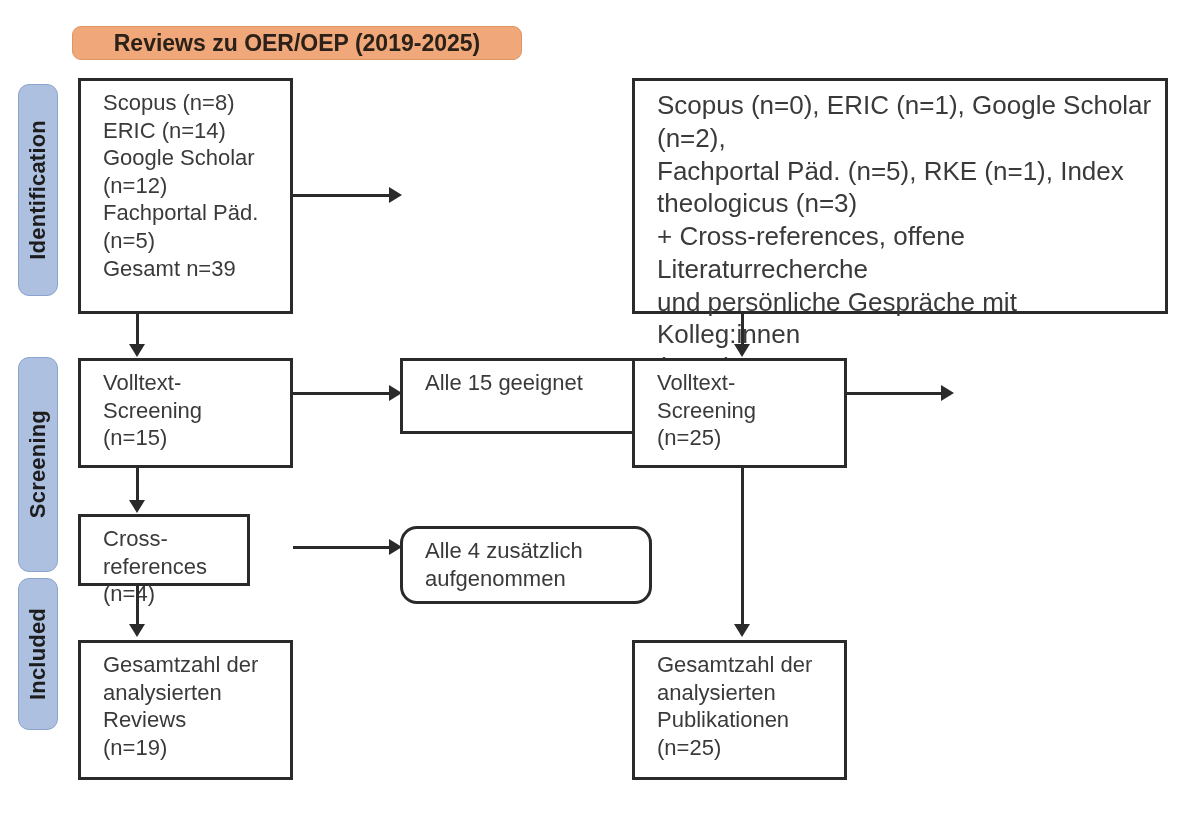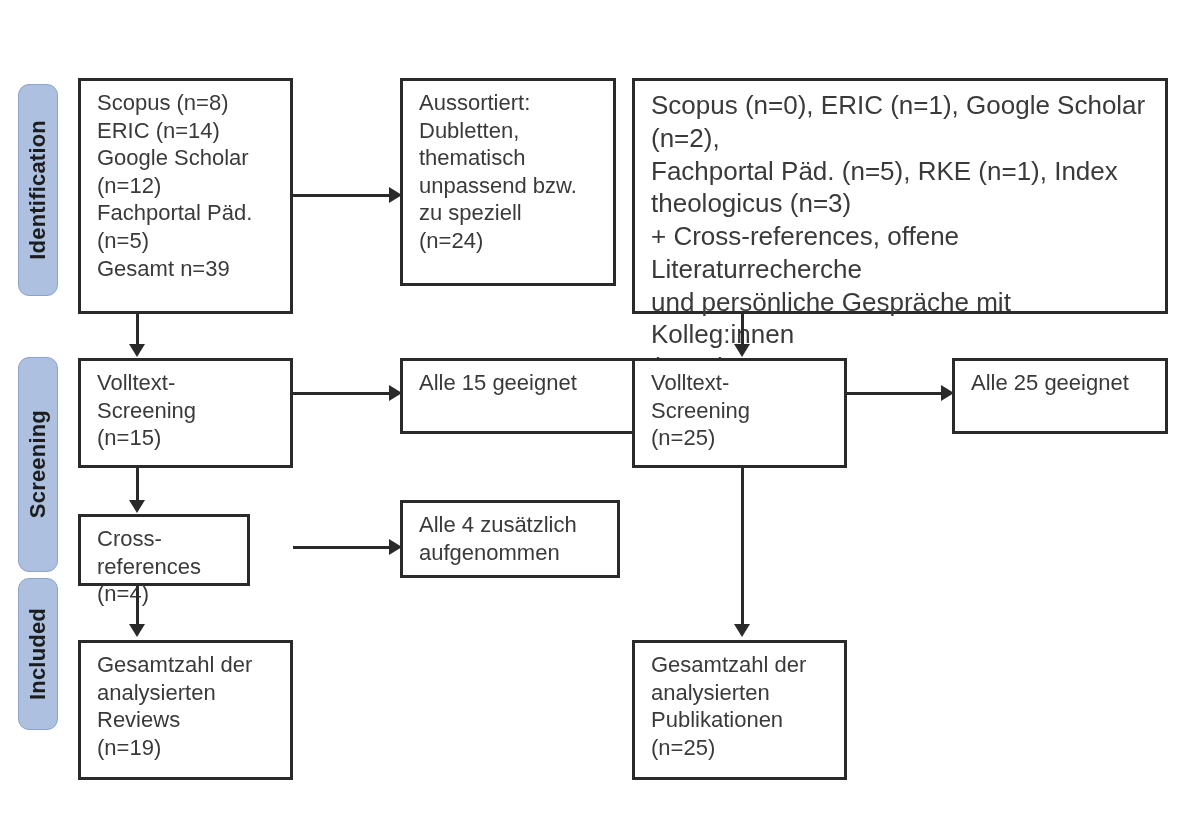--- a/index.html
+++ b/index.html
@@ -55,21 +55,21 @@
     color: #2b2118;
     white-space: nowrap;
   }
 
   
   .flow-box {
     position: absolute;
     background: #ffffff;
     border: 3px solid #2a2a2a;
     box-sizing: border-box;
-    padding: 8px 10px 6px 16px;
+    padding: 8px 10px 6px 22px;
   }
   .flow-box .box-text {
     font-size: 22px;
     line-height: 1.255;
     color: #3a3a3a;
     white-space: pre-line;
     display: block;
   }
   .flow-box.dense .box-text {
     font-size: 26px;
@@ -103,20 +103,23 @@
     border-top: 8px solid transparent;
     border-bottom: 8px solid transparent;
     border-left: 13px solid #2a2a2a;
   }
 </style>
 </head>
 <body>
 
 <div id="canvas">
 
+  <div class="col-header" style="left:72px; top:26px; width:450px; height:34px;">
+    <span class="col-header-label">Reviews zu OER/OEP (2019-2025)</span>
+  </div>
 
 
   <div class="stage-pill" style="left:18px; top:84px; width:40px; height:212px;">
     <span class="stage-label">Identification</span>
   </div>
 
   <div class="stage-pill" style="left:18px; top:357px; width:40px; height:215px;">
     <span class="stage-label">Screening</span>
   </div>
 
@@ -127,28 +130,20 @@
   <div class="flow-box" style="left:78px; top:78px; width:215px; height:236px;">
     <span class="box-text">Scopus (n=8)
 ERIC (n=14)
 Google Scholar
 (n=12)
 Fachportal Päd.
 (n=5)
 Gesamt n=39</span>
   </div>
 
-  <div class="flow-box" style="left:400px; top:78px; width:216px; height:208px;">
-    <span class="box-text">Aussortiert:
-Dubletten,
-thematisch
-unpassend bzw.
-zu speziell
-(n=24)</span>
-  </div>
 
   <div class="conn conn-h" style="left:293px; top:194px; width:96px;"></div>
   <div class="arrow-right" style="left:389px; top:187px;"></div>
 
   <div class="conn conn-v" style="left:136px; top:314px; height:32px;"></div>
   <div class="arrow-down" style="left:129px; top:344px;"></div>
 
   <div class="flow-box" style="left:78px; top:358px; width:215px; height:110px;">
     <span class="box-text">Volltext-
 Screening
@@ -163,21 +158,21 @@
   <div class="arrow-right" style="left:389px; top:385px;"></div>
 
   <div class="conn conn-v" style="left:136px; top:468px; height:34px;"></div>
   <div class="arrow-down" style="left:129px; top:500px;"></div>
 
   <div class="flow-box" style="left:78px; top:514px; width:172px; height:72px;">
     <span class="box-text">Cross-references
 (n=4)</span>
   </div>
 
-  <div class="flow-box" style="left:400px; top:500px; width:220px; height:78px;">
+  <div class="flow-box" style="left:400px; top:526px; width:252px; height:78px;border-radius:17px;">
     <span class="box-text">Alle 4 zusätzlich
 aufgenommen</span>
   </div>
 
   <div class="conn conn-h" style="left:293px; top:546px; width:96px;"></div>
   <div class="arrow-right" style="left:389px; top:539px;"></div>
 
   <div class="conn conn-v" style="left:136px; top:586px; height:40px;"></div>
   <div class="arrow-down" style="left:129px; top:624px;"></div>
 
@@ -200,23 +195,20 @@
 
   <div class="conn conn-v" style="left:741px; top:314px; height:32px;"></div>
   <div class="arrow-down" style="left:734px; top:344px;"></div>
 
   <div class="flow-box" style="left:632px; top:358px; width:215px; height:110px;">
     <span class="box-text">Volltext-
 Screening
 (n=25)</span>
   </div>
 
-  <div class="flow-box" style="left:952px; top:358px; width:216px; height:76px;">
-    <span class="box-text">Alle 25 geeignet</span>
-  </div>
 
   <div class="conn conn-h" style="left:847px; top:392px; width:94px;"></div>
   <div class="arrow-right" style="left:941px; top:385px;"></div>
 
   <div class="conn conn-v" style="left:741px; top:468px; height:158px;"></div>
   <div class="arrow-down" style="left:734px; top:624px;"></div>
 
   <div class="flow-box" style="left:632px; top:640px; width:215px; height:140px;">
     <span class="box-text">Gesamtzahl der
 analysierten

